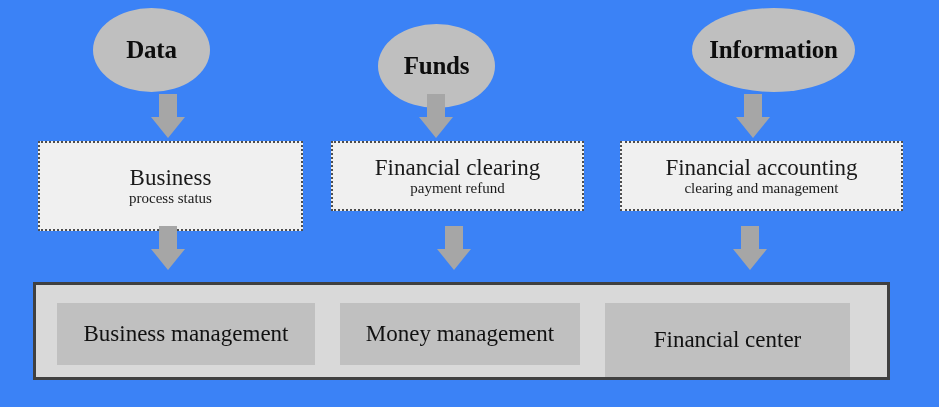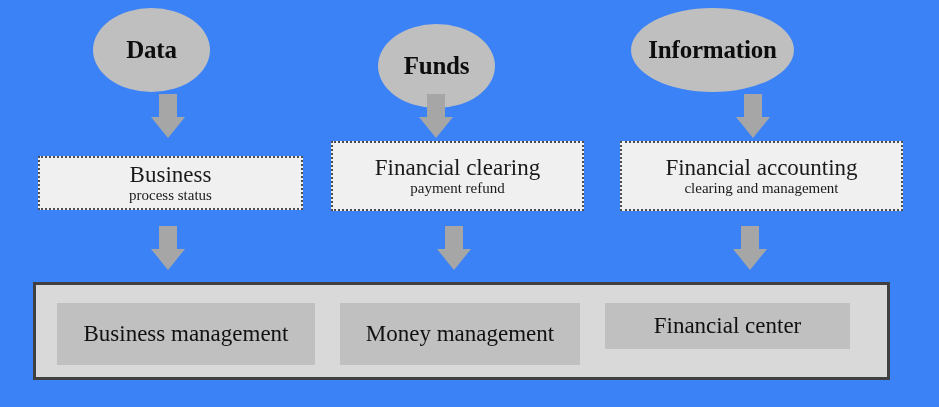--- a/index.html
+++ b/index.html
@@ -111,40 +111,40 @@
 <div id="canvas">
 
   <div class="ellipse" style="left:93px; top:8px; width:117px; height:84px;">
     <span class="elabel">Data</span>
   </div>
 
   <div class="ellipse" style="left:378px; top:24px; width:117px; height:84px;justify-content:center;">
     <span class="elabel">Funds</span>
   </div>
 
-  <div class="ellipse" style="left:631px; top:8px; width:163px; height:84px;">
+  <div class="ellipse" style="left:692px; top:8px; width:163px; height:84px;">
     <span class="elabel">Information</span>
   </div>
 
   <div class="arrow" style="left:151px; top:94px;">
     <div class="shaft"></div>
     <div class="head"></div>
   </div>
 
   <div class="arrow" style="left:419px; top:94px;">
     <div class="shaft"></div>
     <div class="head"></div>
   </div>
 
   <div class="arrow" style="left:736px; top:94px;">
     <div class="shaft"></div>
     <div class="head"></div>
   </div>
 
-  <div class="dotbox" style="left:38px; top:141px; width:265px; height:54px;margin-top:15px;">
+  <div class="dotbox" style="left:38px; top:141px; width:265px; height:90px;">
     <span class="line1">Business</span>
     <span class="line2">process status</span>
   </div>
 
   <div class="dotbox" style="left:331px; top:141px; width:253px; height:70px;">
     <span class="line1">Financial clearing</span>
     <span class="line2">payment refund</span>
   </div>
 
   <div class="dotbox" style="left:608px; top:141px; width:283px; height:70px;margin-left:12px;">
@@ -170,18 +170,18 @@
   <div id="platform" style="left:33px; top:282px; width:857px; height:98px;">
 
     <div class="plat-item" style="left:304px; top:18px; width:240px; height:62px;">
       <span class="plabel">Money management</span>
     </div>
 
     <div class="plat-item" style="left:21px; top:18px; width:258px; height:62px;">
       <span class="plabel">Business management</span>
     </div>
 
-    <div class="plat-item" style="left:569px; top:18px; width:245px; height:46px;justify-content:center;">
+    <div class="plat-item" style="left:569px; top:18px; width:245px; height:74px;justify-content:center;">
       <span class="plabel">Financial center</span>
     </div>
   </div>
 
 </div>
 
 </body></html>

